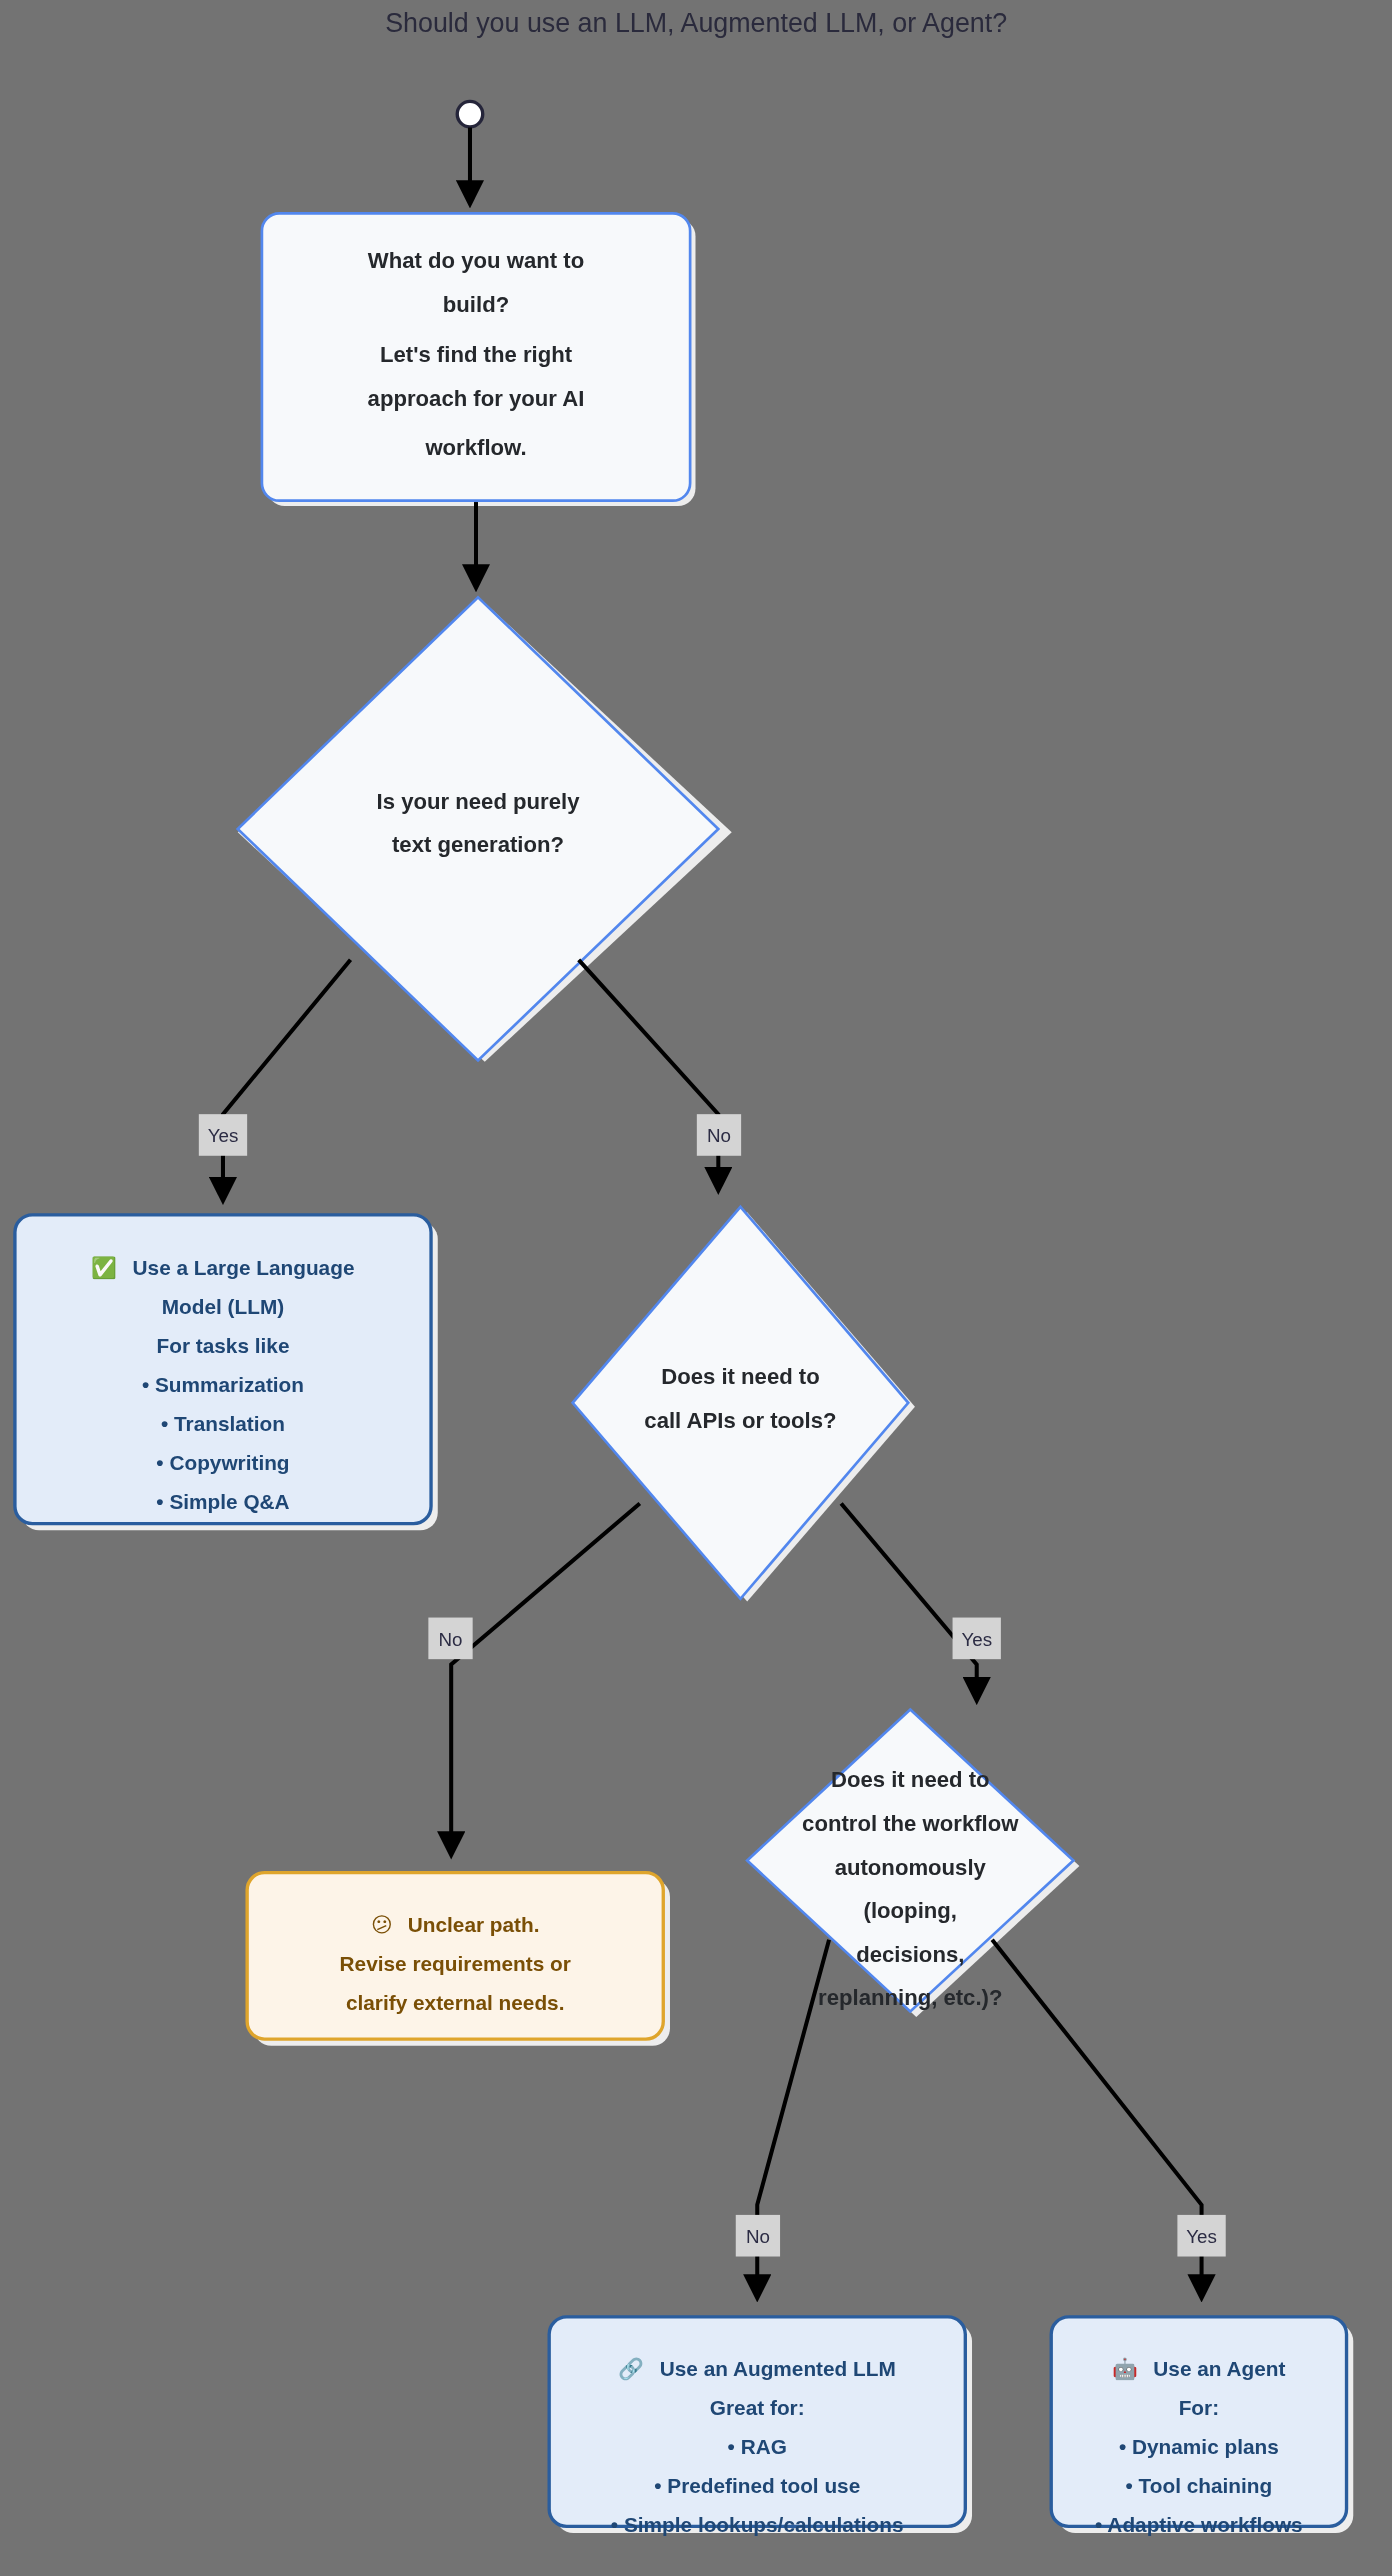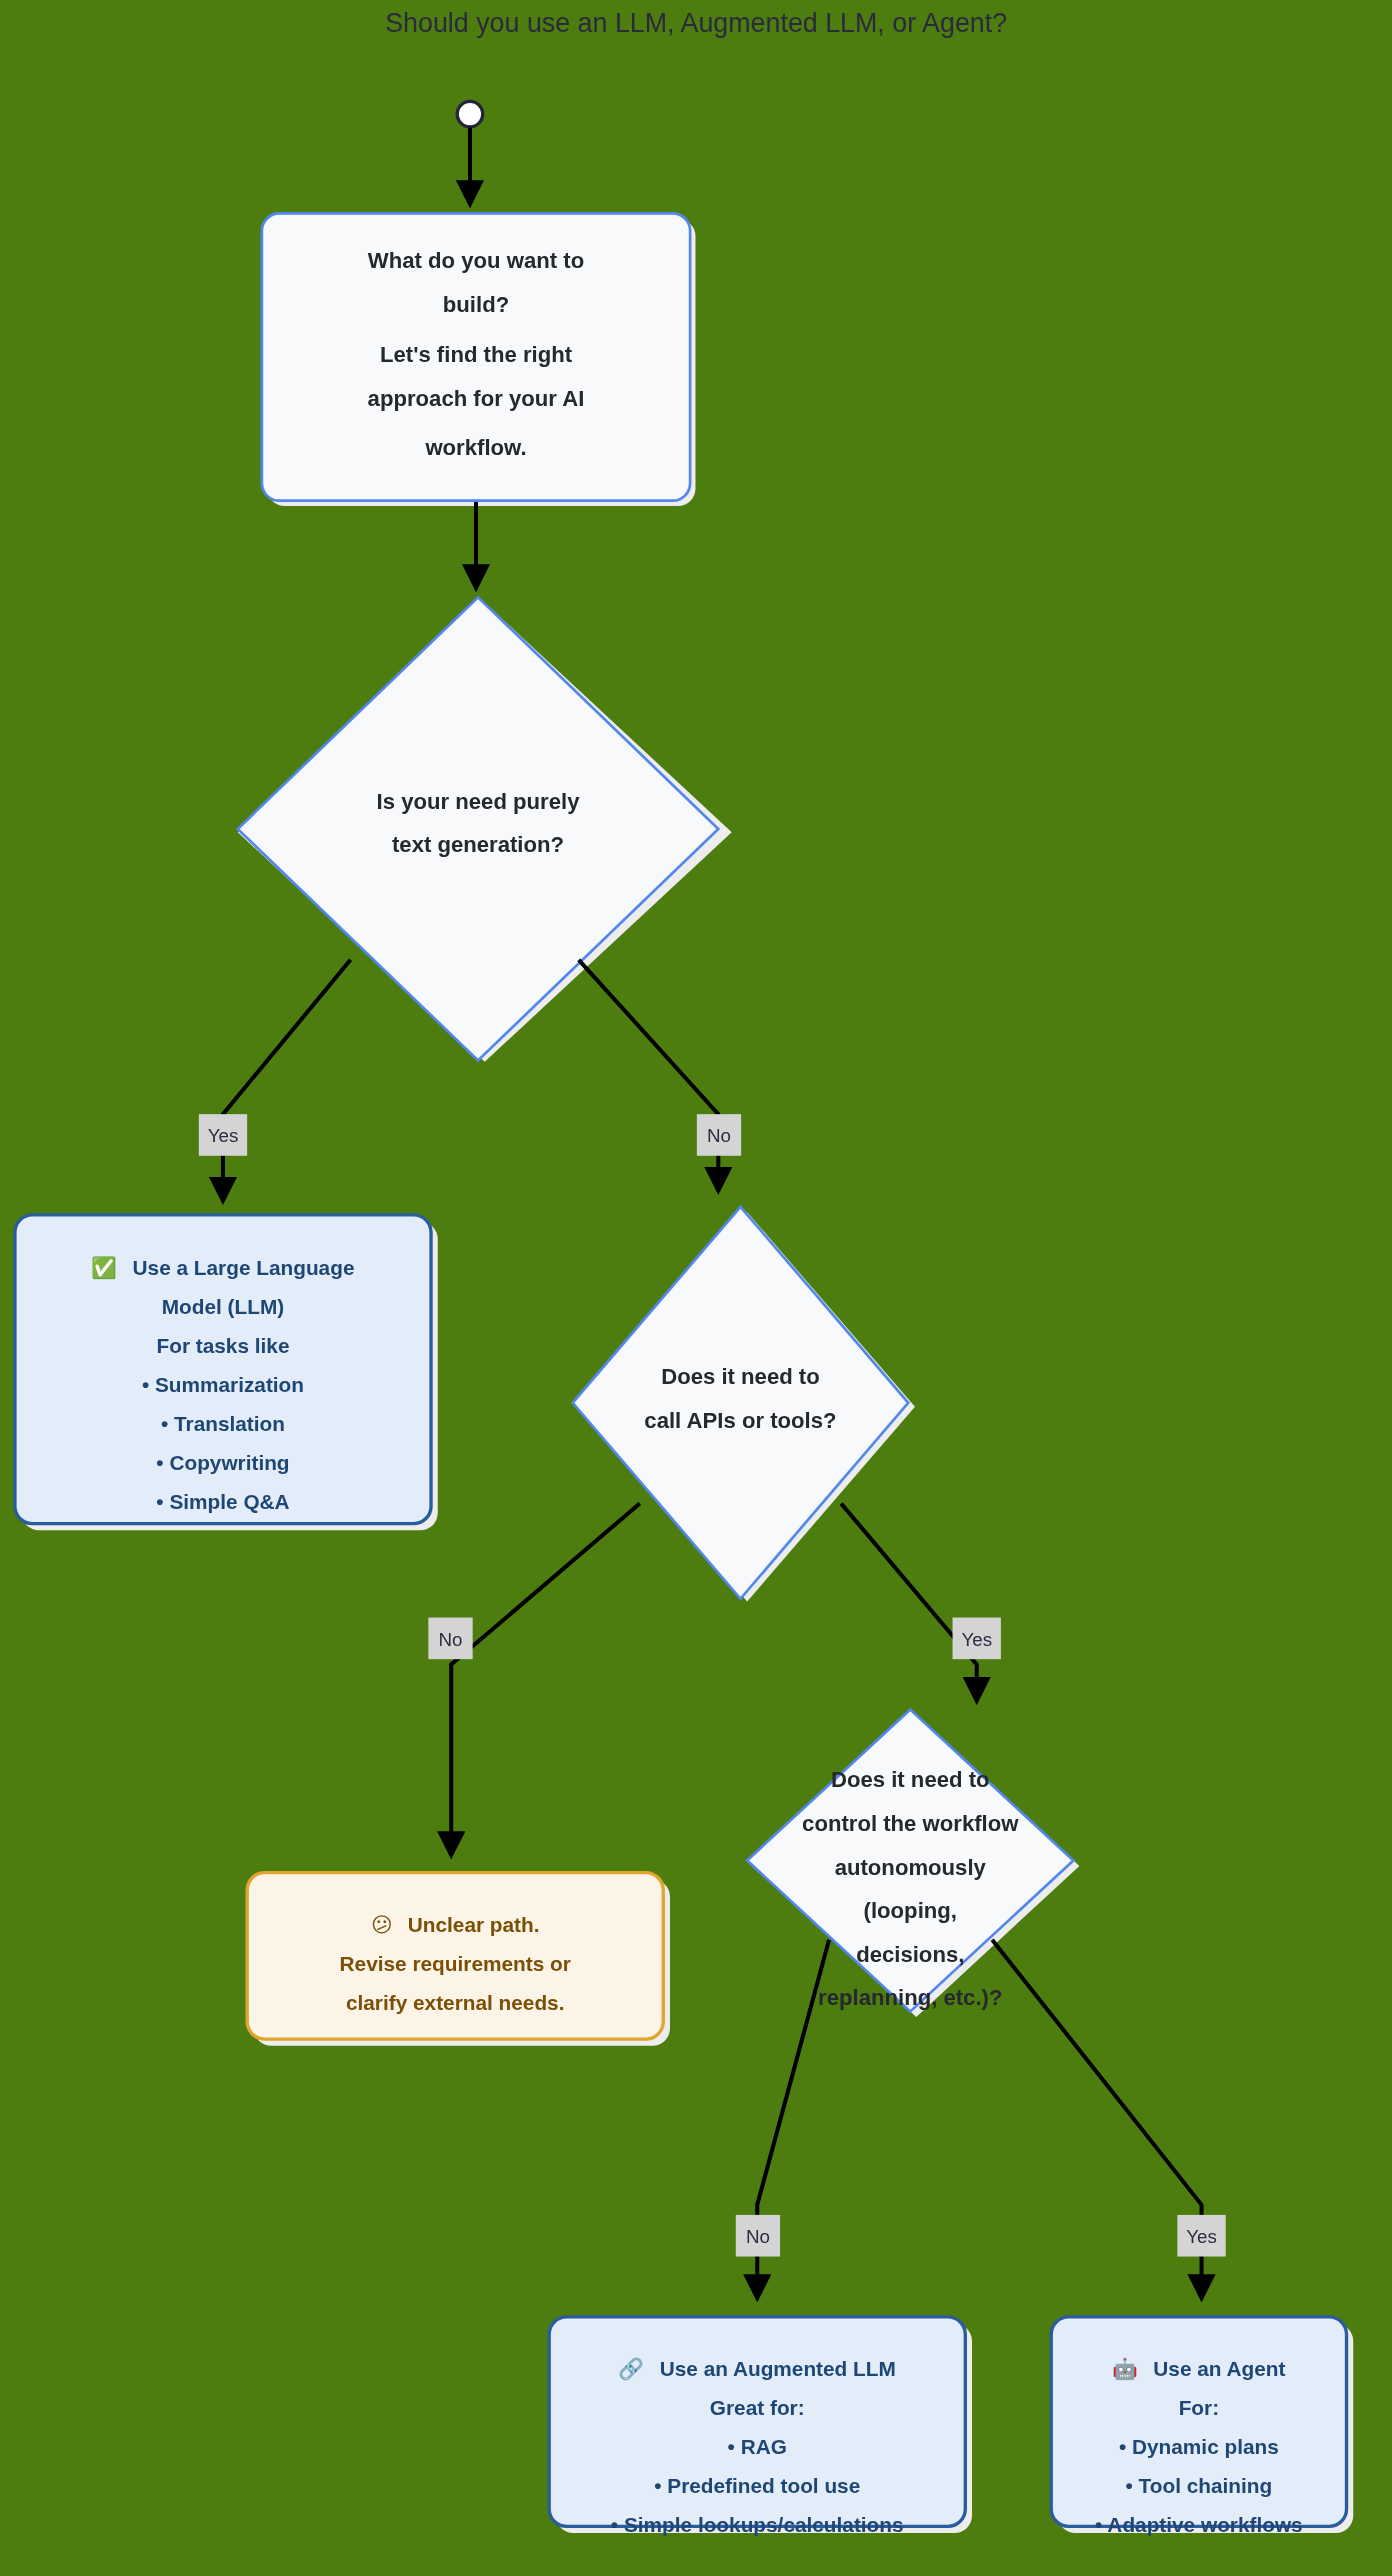--- a/index.html
+++ b/index.html
@@ -1,18 +1,18 @@
 <!DOCTYPE html>
 <html style="font-size:10.7px"><head>
 <meta charset="utf-8">
 <style>
   html,body{margin:0;padding:0;background:#ffffff;}
   body{width:1393px;height:2576px;overflow:hidden;
        font-family:"Liberation Sans","DejaVu Sans",sans-serif;}
-  #stage{position:relative;width:1393px;height:2576px;background:#4d7c0f;}
+  #stage{position:relative;width:1393px;height:2576px;background:#737373;}
   svg#flow{position:absolute;left:0;top:0;width:1393px;height:2576px;display:block;}
 
   .title-text{font-size:40px;fill:#2a2a3c;font-weight:400;}
   .node-text{font-size:33px;font-weight:bold;fill:#25282c;}
   .result-text{font-size:31px;font-weight:bold;fill:#1f4775;}
   .warn-text{font-size:31px;font-weight:bold;fill:#7a4f06;}
   .edge-label{font-size:28px;fill:#2c2c44;font-weight:400;}
 
   .shape-blue{fill:#f7f9fb;stroke:#5287ee;stroke-width:4;}
   .shape-result{fill:#e3ecf9;stroke:#2a5d9e;stroke-width:5;}

